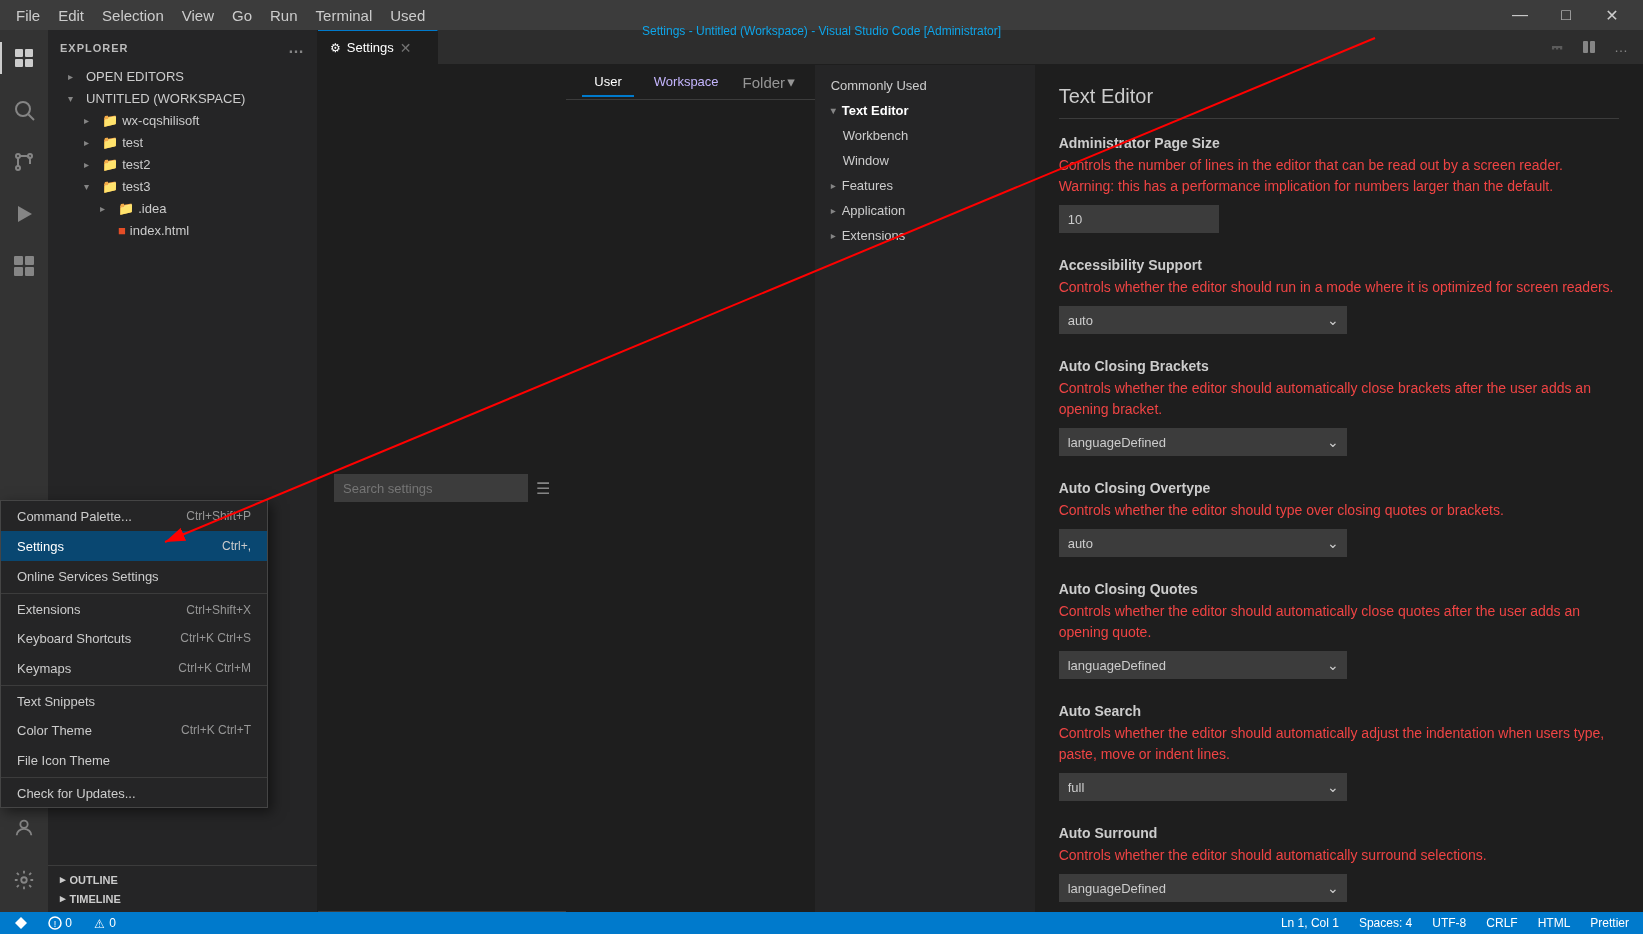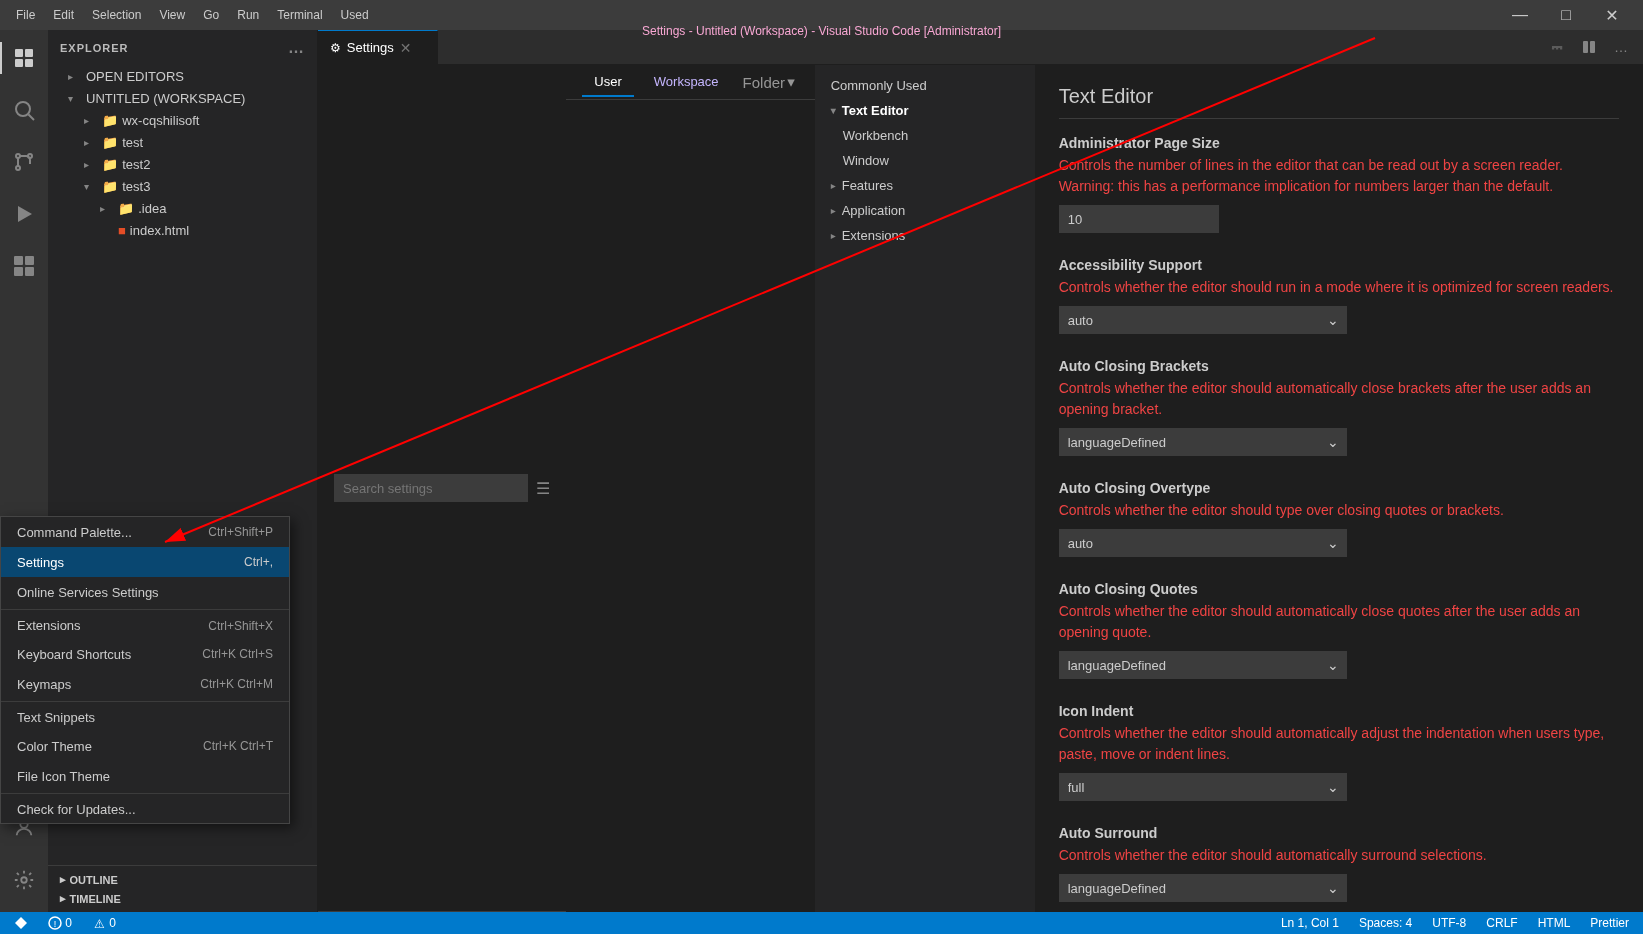--- a/index.html
+++ b/index.html
@@ -22,30 +22,30 @@
       justify-content: space-between;
       padding: 0 8px;
       user-select: none;
     }
     .titlebar-menu {
       display: flex;
       gap: 2px;
     }
     .titlebar-menu-item {
       padding: 2px 8px;
-      font-size: 12px;
+      font-size: 15px;
       color: #cccccc;
       cursor: pointer;
     }
     .titlebar-title {
       position: absolute;
       left: 50%;
       transform: translateX(-50%);
       font-size: 12px;
-      color: #f9a8d4;
+      color: #0ea5e9;
       margin-top: 31px;
     }
     .titlebar-controls {
       display: flex;
       gap: 0;
     }
     .titlebar-control {
       width: 46px;
       height: 30px;
       display: flex;
@@ -361,26 +361,25 @@
       top: 50%;
       transform: translateY(-50%);
       color: #cccccc;
       pointer-events: none;
       font-size: 14px;
     }
     .context-menu {
       position: fixed;
       left: 0;
       top: 500px;
-      width: 290px;
+      width: 268px;
       background: #252526;
       border: 1px solid #454545;
       z-index: 200;
       box-shadow: 4px 4px 12px rgba(0,0,0,0.5);
-      margin-top: 16px;
     }
     .context-menu-item {
       display: flex;
       align-items: center;
       justify-content: space-between;
       padding: 6px 16px;
       cursor: pointer;
       color: #cccccc;
       font-size: 13px;
       height: 30px;
@@ -699,21 +698,21 @@
             <div class="setting-title">Auto Closing Quotes</div>
             <div class="setting-desc">Controls whether the editor should automatically close quotes after the user adds an opening quote.</div>
             <div class="select-wrapper">
               <select class="setting-select">
                 <option>languageDefined</option><option>always</option><option>beforeWhitespace</option><option>never</option>
               </select>
             </div>
           </div>
 
           <div class="setting-item">
-            <div class="setting-title">Icon Indent</div>
+            <div class="setting-title">Auto Search</div>
             <div class="setting-desc">Controls whether the editor should automatically adjust the indentation when users type, paste, move or indent lines.</div>
             <div class="select-wrapper">
               <select class="setting-select">
                 <option>none</option><option>keep</option><option>brackets</option><option>advanced</option><option selected="">full</option>
               </select>
             </div>
           </div>
 
           <div class="setting-item">
             <div class="setting-title">Auto Surround</div>

